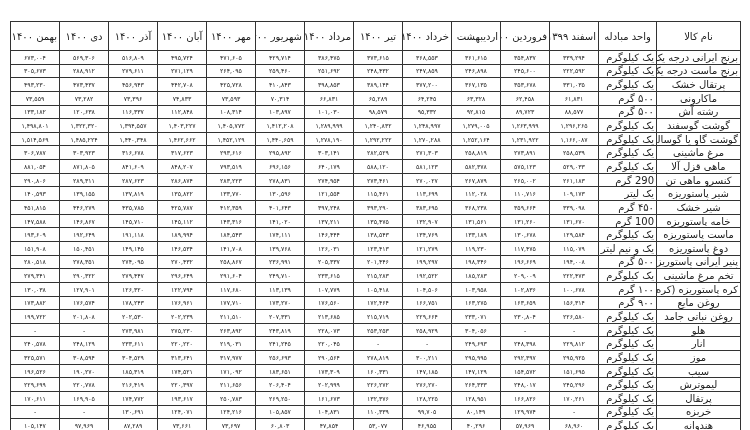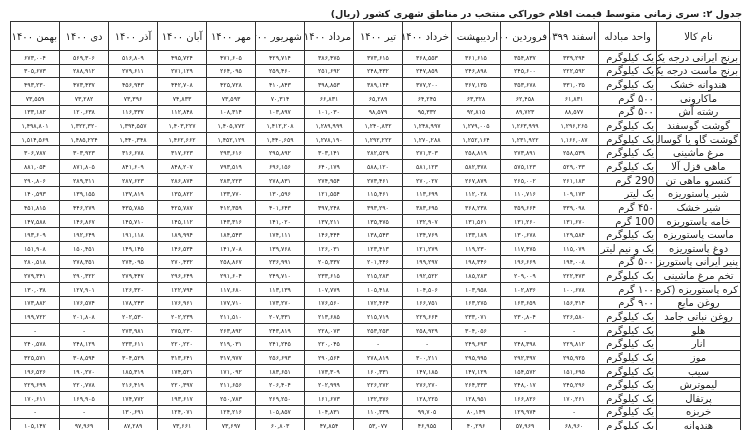--- a/index.html
+++ b/index.html
@@ -13,21 +13,20 @@
   td.name{text-align:center;font-size:10px;}
   td.unit{text-align:right;font-size:10px;}
   col.c-name{width:84px;}
   col.c-unit{width:58px;}
   col.c-m{width:49px;}
 </style>
 </head>
 <body>
 
 <div class="page">
-  <div class="caption">جدول ۲: سری زمانی متوسط قیمت اقلام خوراکی منتخب در مناطق شهری کشور (ریال)</div>
   <table>
     <colgroup>
       <col class="c-name">
         <col class="c-unit">
       <col class="c-m">
         <col class="c-m">
         <col class="c-m">
         <col class="c-m">
         <col class="c-m">
         <col class="c-m">
@@ -83,21 +82,21 @@
           <td>۲۴۸,۴۳۲</td>
           <td>۲۵۱,۶۹۲</td>
           <td>۲۵۹,۴۶۰</td>
           <td>۲۶۴,۰۹۵</td>
           <td>۲۷۱,۱۲۹</td>
           <td>۲۷۹,۶۱۱</td>
           <td>۲۸۸,۹۱۲</td>
           <td>۳۰۵,۶۷۳</td>
         </tr>
         <tr>
-          <td class="name">هندوانه خشک</td>
+          <td class="name">پرتقال خشک</td>
           <td class="unit">یک کیلوگرم</td>
           <td>۳۳۱,۰۳۵</td>
           <td>۳۵۳,۶۷۸</td>
           <td>۳۶۷,۱۳۵</td>
           <td>۳۷۷,۲۰۰</td>
           <td>۳۸۹,۱۴۴</td>
           <td>۳۹۸,۸۵۳</td>
           <td>۴۱۰,۸۴۳</td>
           <td>۴۲۵,۷۲۸</td>
           <td>۴۴۲,۷۰۸</td>

